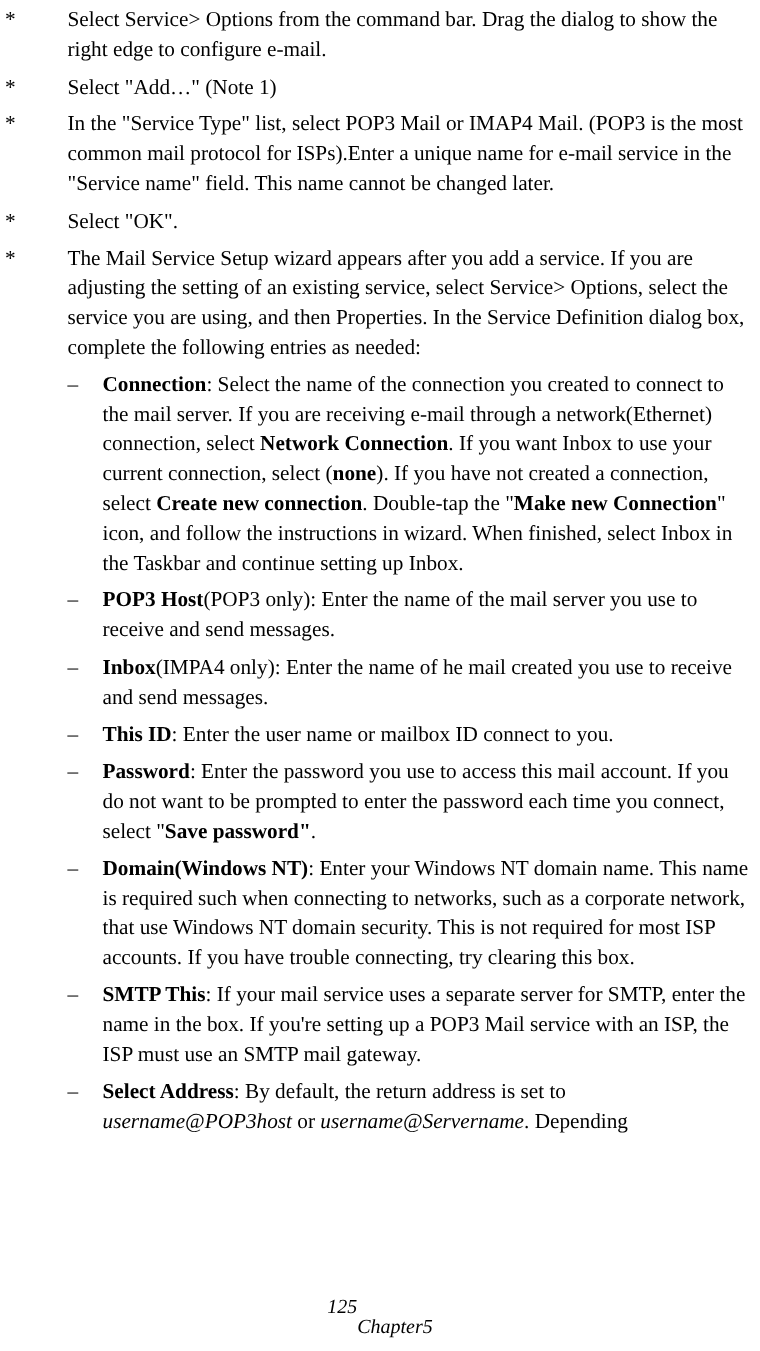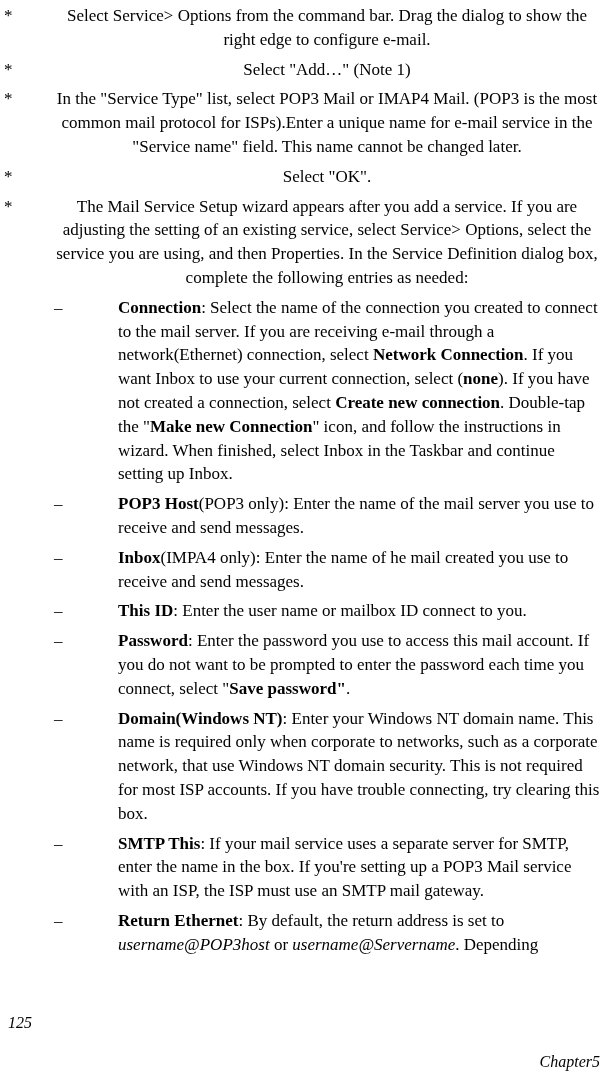--- a/index.html
+++ b/index.html
@@ -20,52 +20,49 @@
     .item-star {
       display: flex;
       margin-bottom: 6px;
     }
     .item-star .marker {
       width: 50px;
       flex-shrink: 0;
     }
     .item-star .content {
       flex: 1;
-      text-align: center;
     }
     .item-dash {
       display: flex;
       margin-left: 50px;
       margin-bottom: 6px;
     }
     .item-dash .marker {
       width: 28px;
       flex-shrink: 0;
     }
     .item-dash .content {
       flex: 1;
-      margin-left: 36px;
     }
     .bold {
       font-weight: bold;
     }
     .bold-italic {
       font-weight: normal;
       font-style: italic;
     }
     .footer {
       position: absolute;
       bottom: 8px;
       width: 600px;
       display: flex;
       justify-content: center;
       font-style: italic;
       font-size: 16px;
       padding: 0 4px;
-      flex-direction: column;
     }
     .footer-right {
       text-align: right;
       margin-top: 16px;
     }
   </style>
 </head>
 <body>
 
 <div class="item-star">
@@ -124,35 +121,35 @@
 <div class="item-dash">
   <div class="marker">–</div>
   <div class="content">
     <span class="bold">Password</span><span>: Enter the password you use to access this mail account. If you do not want to be prompted to enter the password each time you connect, select "</span><span class="bold">Save password"</span><span>.</span>
   </div>
 </div>
 
 <div class="item-dash">
   <div class="marker">–</div>
   <div class="content">
-    <span class="bold">Domain(Windows NT)</span><span>: Enter your Windows NT domain name. This name is required only when corporate to networks, such as a corporate network, that use Windows NT domain security. This is not required for most ISP accounts. If you have trouble connecting, try clearing this box.</span>
+    <span class="bold">Domain(Windows NT)</span><span>: Enter your Windows NT domain name. This name is required such when connecting to networks, such as a corporate network, that use Windows NT domain security. This is not required for most ISP accounts. If you have trouble connecting, try clearing this box.</span>
   </div>
 </div>
 
 <div class="item-dash">
   <div class="marker">–</div>
   <div class="content">
     <span class="bold">SMTP This</span><span>: If your mail service uses a separate server for SMTP, enter the name in the box. If you're setting up a POP3 Mail service with an ISP, the ISP must use an SMTP mail gateway.</span>
   </div>
 </div>
 
 <div class="item-dash">
   <div class="marker">–</div>
   <div class="content">
-    <span class="bold">Return Ethernet</span><span>: By default, the return address is set to </span><span class="bold-italic">username@POP3host</span><span> or </span><span class="bold-italic">username@Servername</span><span>. Depending</span>
+    <span class="bold">Select Address</span><span>: By default, the return address is set to </span><span class="bold-italic">username@POP3host</span><span> or </span><span class="bold-italic">username@Servername</span><span>. Depending</span>
   </div>
 </div>
 
 <div class="footer">
   <div></div>
   <div>125</div>
   <div class="footer-right">Chapter5</div>
 </div>
 
 </body></html>

